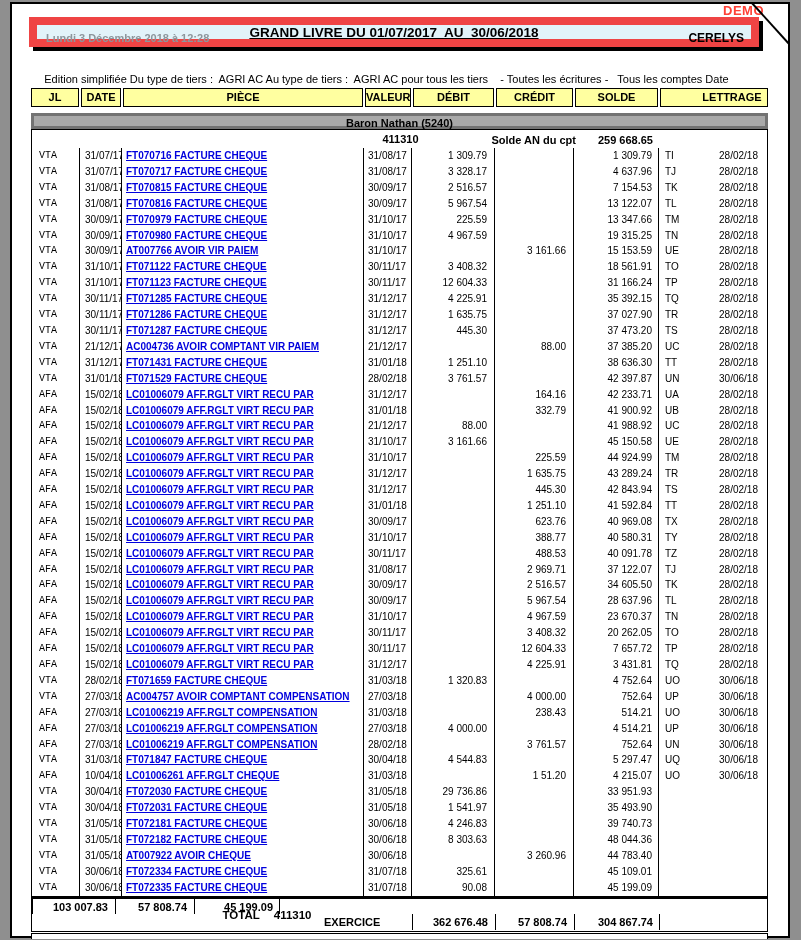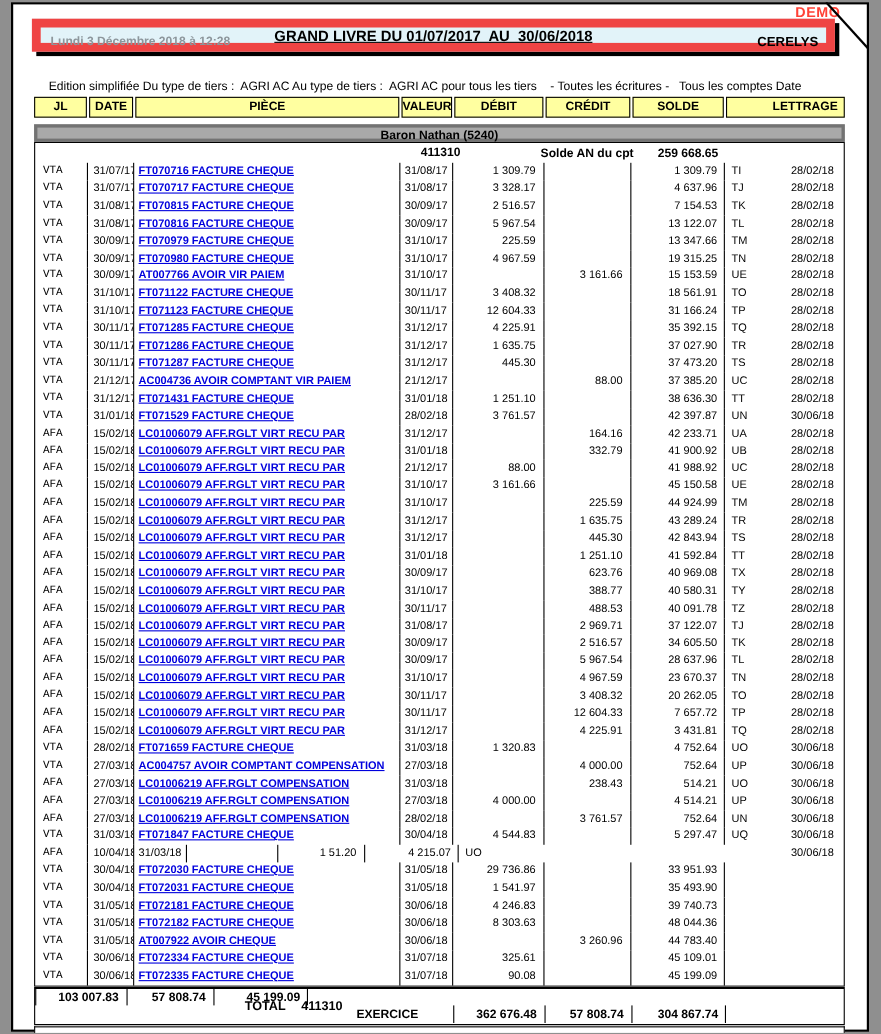--- a/index.html
+++ b/index.html
@@ -572,20 +572,21 @@
     <div class="c bdr cdeb">4 544.83</div>
     <div class="c bdr ccred"></div>
     <div class="c bdr csol">5 297.47</div>
     <div class="c clet">UQ</div>
     <div class="c cletd">30/06/18</div>
   </div>
 
   <div class="trow">
     <div class="c bdr cjl">AFA</div>
     <div class="c bdr cdate">10/04/18</div>
+    <div class="c bdr cpiece"><a class="plink" href="#">LC01006261 AFF.RGLT CHEQUE</a></div>
     <div class="c bdr cval">31/03/18</div>
     <div class="c bdr cdeb"></div>
     <div class="c bdr ccred">1 51.20</div>
     <div class="c bdr csol">4 215.07</div>
     <div class="c clet">UO</div>
     <div class="c cletd">30/06/18</div>
   </div>
 
   <div class="trow">
     <div class="c bdr cjl">VTA</div>

